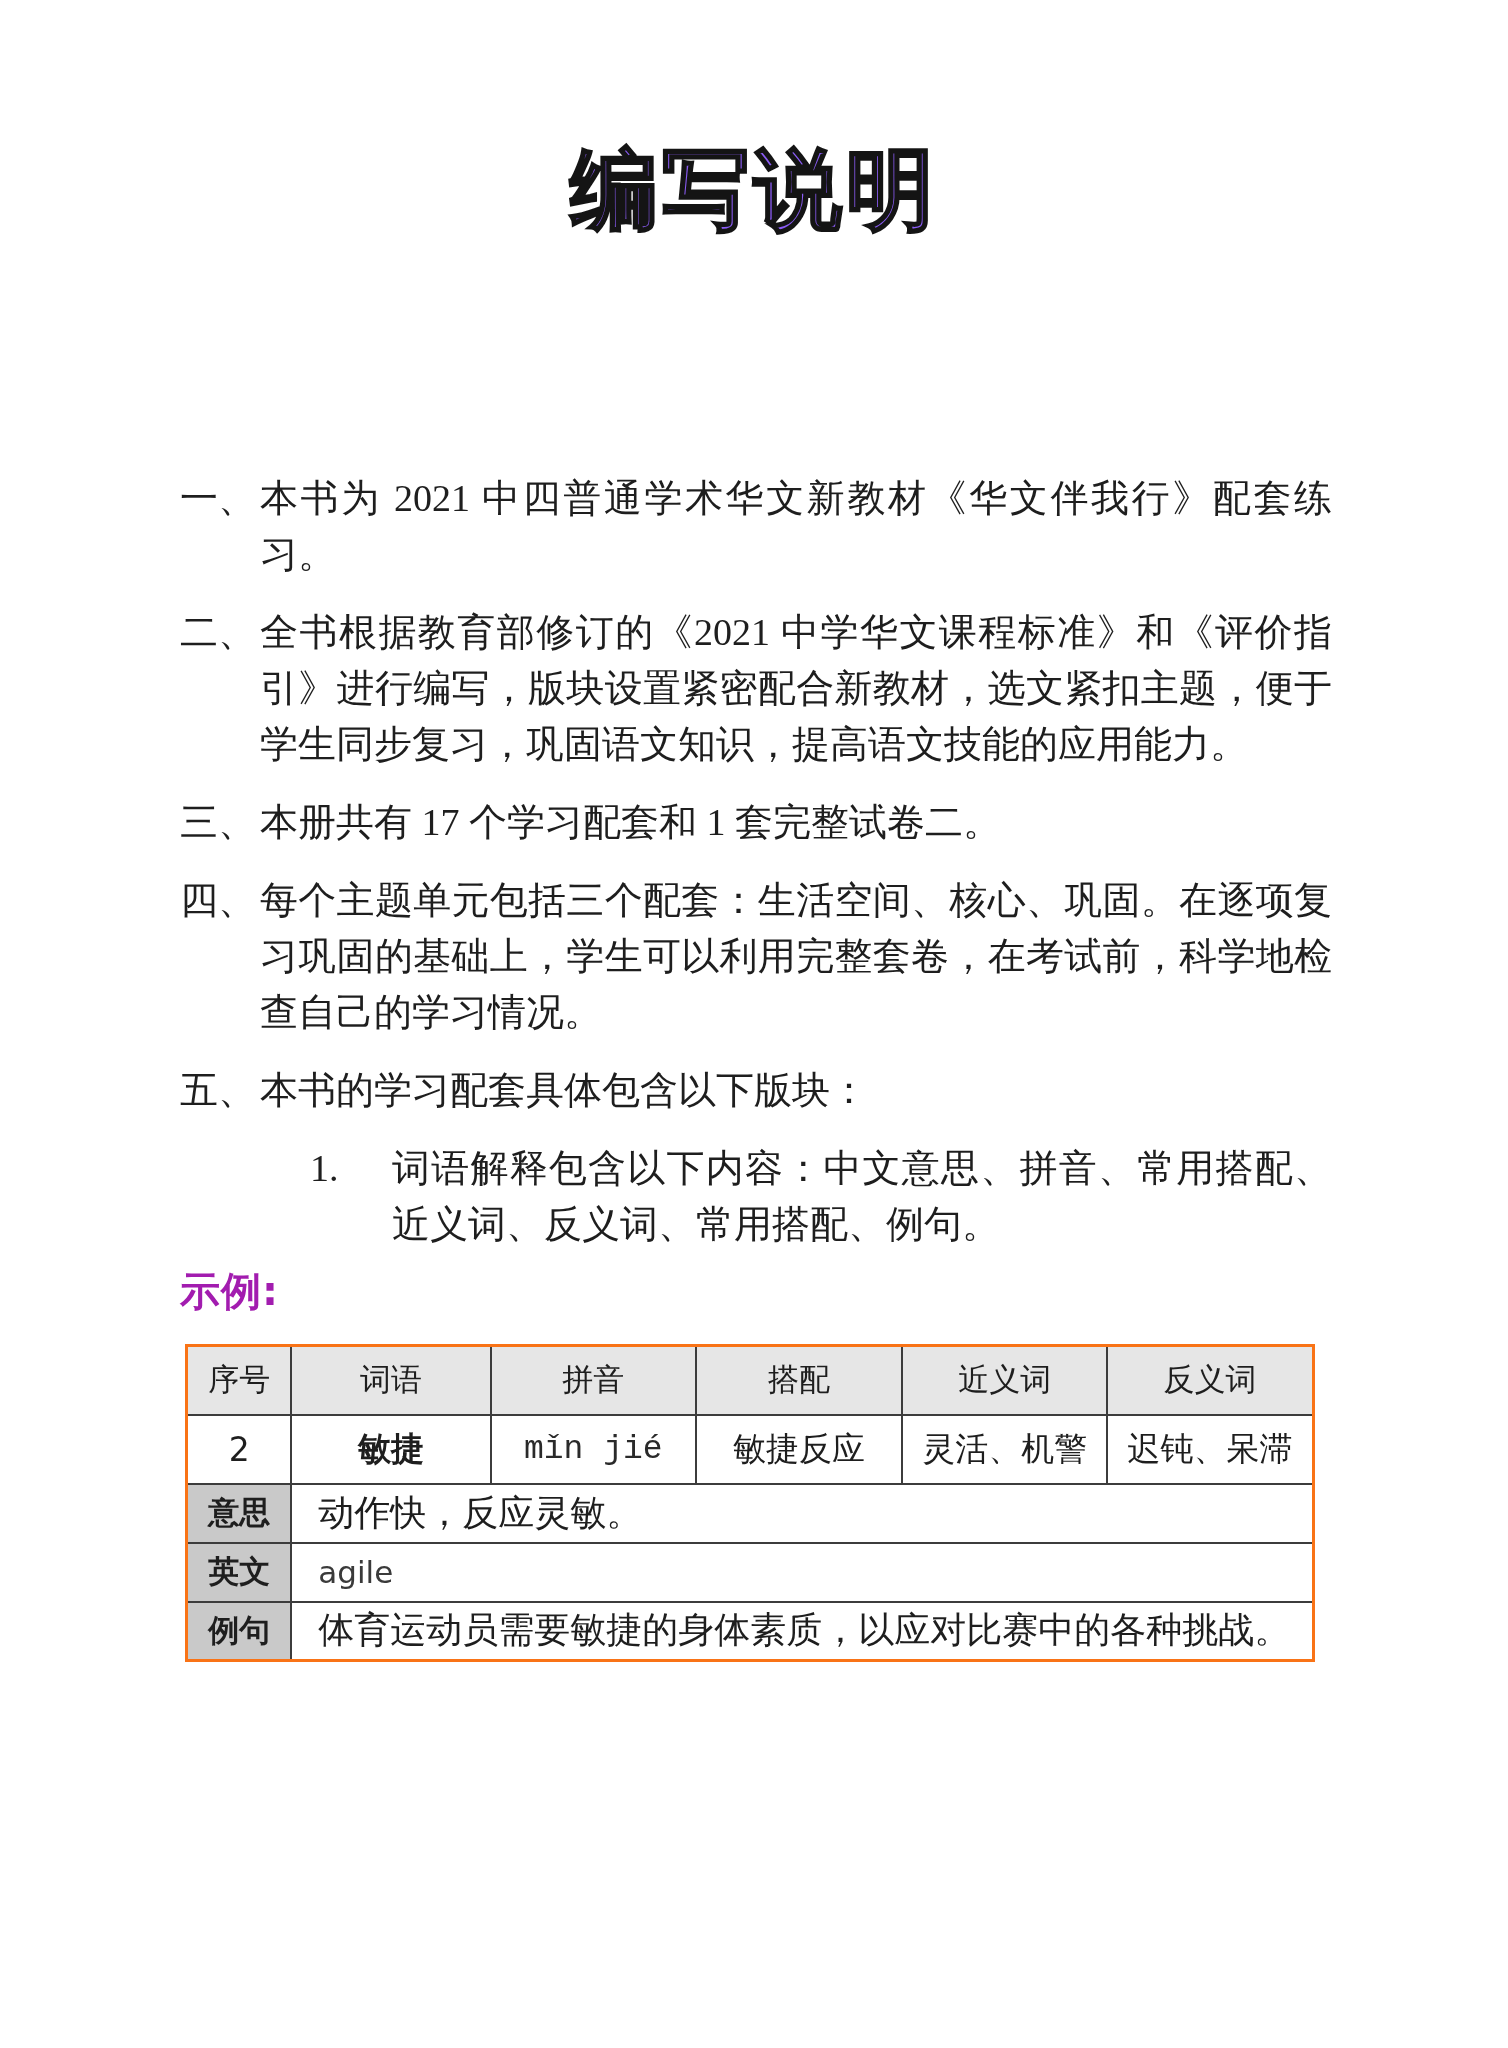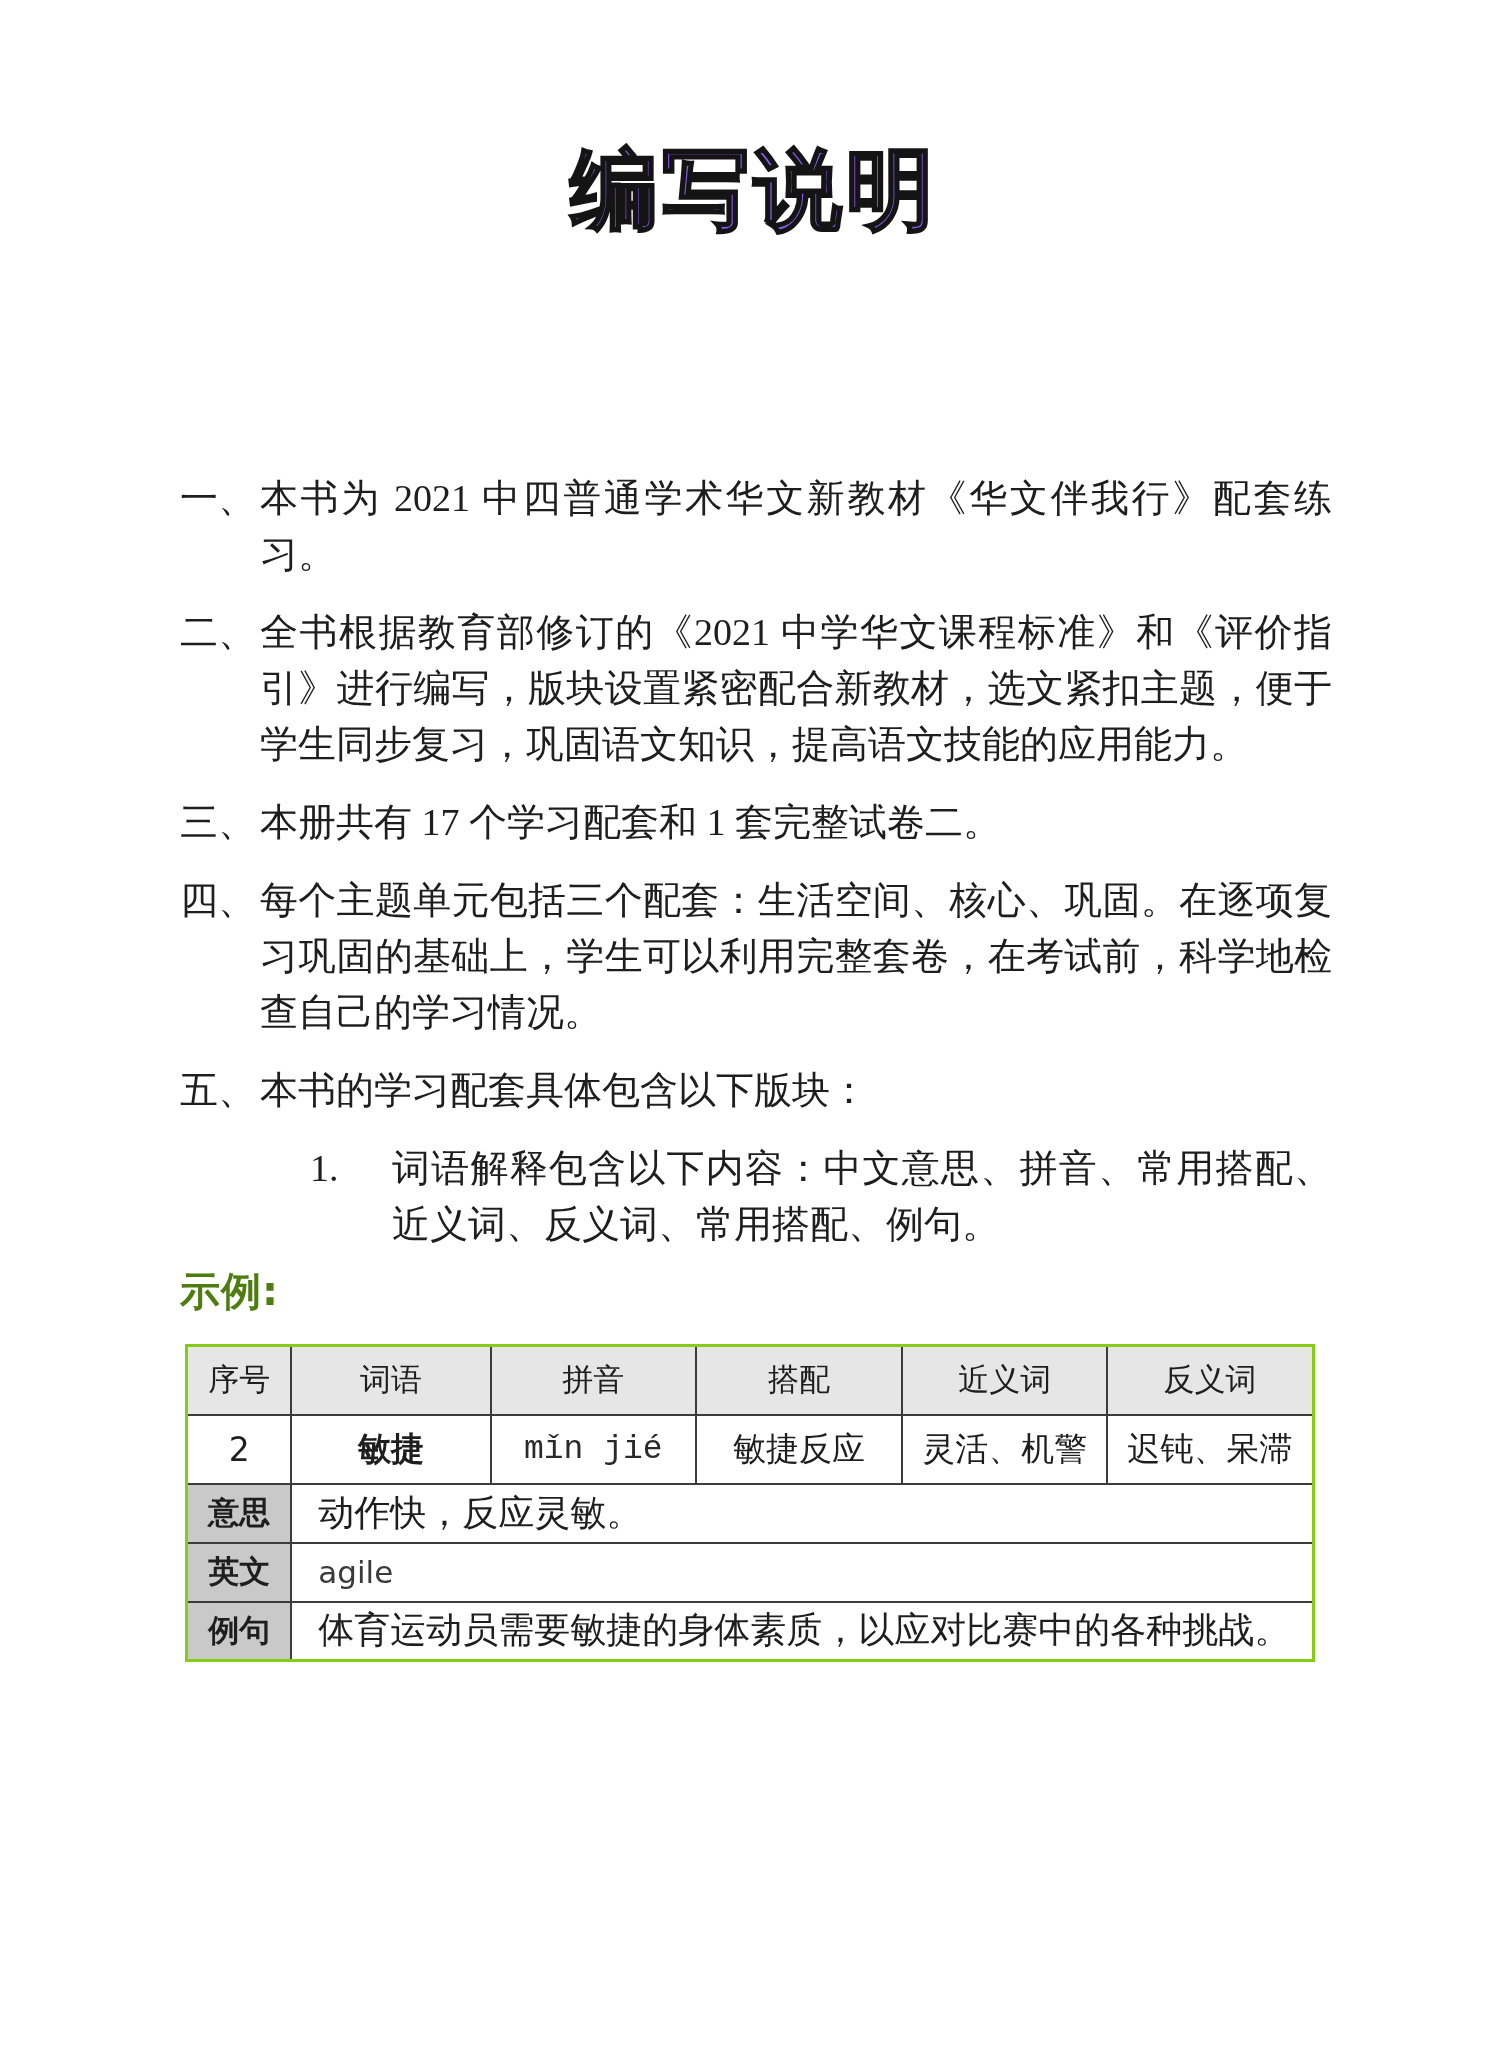--- a/index.html
+++ b/index.html
@@ -39,36 +39,36 @@
     margin-left: 130px;
     font-size: 38px; line-height: 56px;
     margin-bottom: 14px;
   }
   .sub-marker { flex: none; width: 82px; }
 
   .example-label {
     font-family: "DejaVu Sans", "Liberation Sans", sans-serif;
     font-weight: 700;
     font-size: 40px; line-height: 50px;
-    color: #4d7c0f;
+    color: #a21caf;
     margin: 8px 0 28px 0;
     letter-spacing: 1px;
   }
 
   table.vocab {
     border-collapse: collapse;
     width: 1130px;
     table-layout: fixed;
     margin-left: 5px;
   }
   table.vocab td, table.vocab th {
     border: 2px solid #3c3c3c;
     padding: 0;
   }
-  table.vocab { border: 3px solid #84cc16; }
+  table.vocab { border: 3px solid #f97316; }
 
   tr.header-row { height: 69px; }
   tr.header-row th {
     background: #e6e6e6;
     font-family: "DejaVu Sans", "Liberation Sans", sans-serif;
     font-weight: 500;
     font-size: 31px;
     color: #1e1e1e;
     text-align: center; vertical-align: middle;
   }

